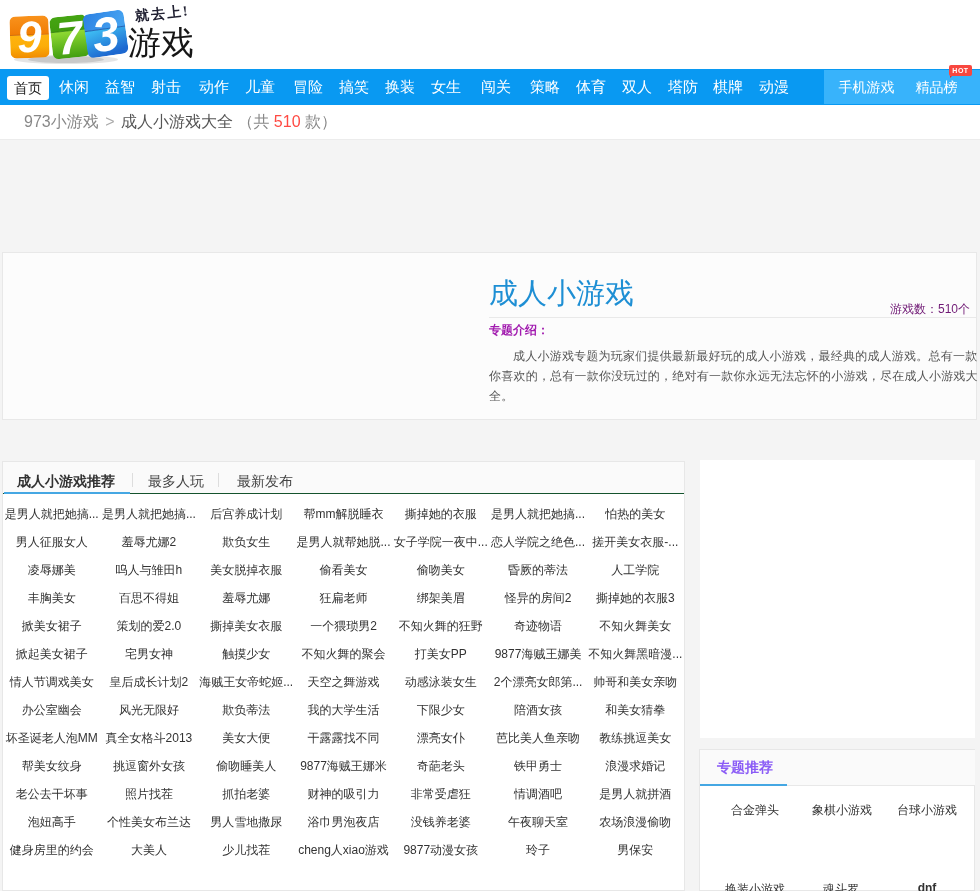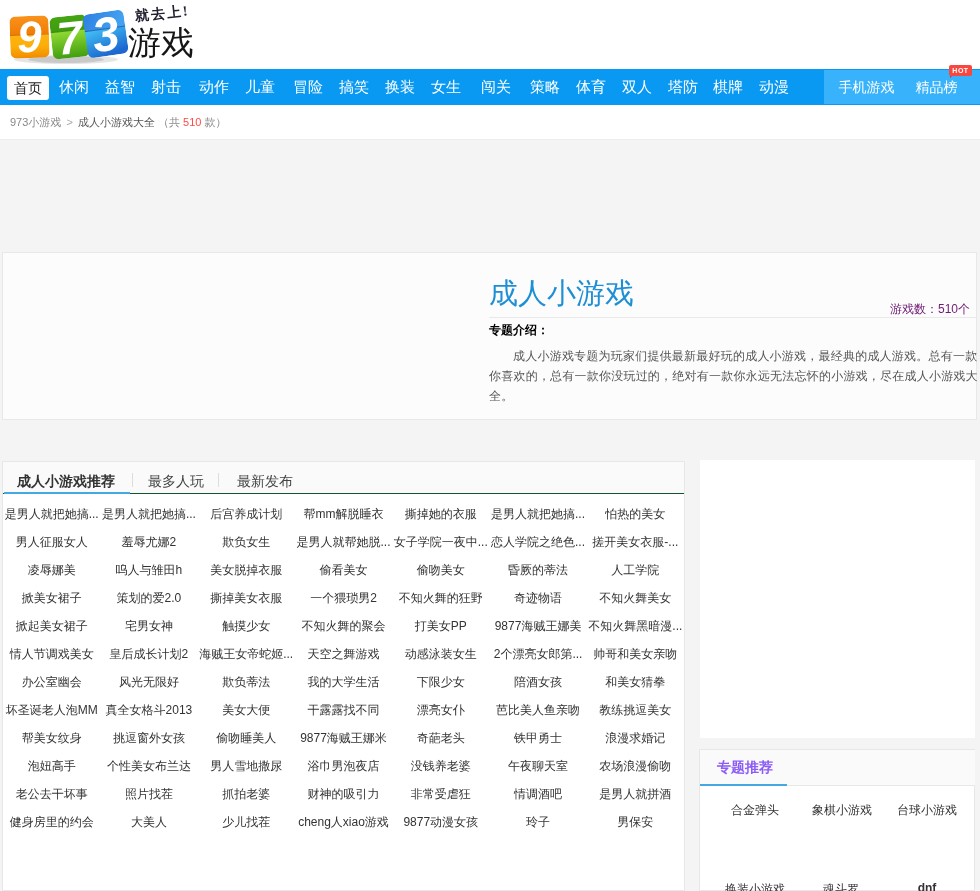--- a/index.html
+++ b/index.html
@@ -15,31 +15,31 @@
 
 #nav { position:absolute; left:0; top:69px; width:980px; height:36px; background:#0999f2; }
 #nav .item { position:absolute; top:0; height:36px; line-height:36px; color:#fff; font-size:15px; transform:translateX(-50%); white-space:nowrap; }
 #home { position:absolute; left:7px; top:7px; width:42px; height:24px; background:#fff; border-radius:3px; color:#222; font-size:14px; text-align:center; line-height:24px; }
 #navright { position:absolute; left:824px; top:1px; width:156px; height:34px; background:#38b3fb; }
 #navright span { position:absolute; top:0; height:34px; line-height:34px; color:#fff; font-size:14px; transform:translateX(-50%); white-space:nowrap; }
 #hot { position:absolute; left:949px; top:-4px; width:23px; height:11px; background:#f8473f; border-radius:2px; color:#fff; font-size:7px; font-weight:bold; text-align:center; line-height:11px; letter-spacing:0.5px; }
 #hot:after { content:""; position:absolute; left:1px; top:11px; border:1.5px solid transparent; border-top-color:#e02b22; border-left-color:#e02b22; }
 
 
-#crumb { position:absolute; left:0; top:105px; width:980px; height:35px; background:#fff; border-bottom:1px solid #ececec; font-size:11px; color:#888; line-height:34px; padding-left:10px; }
+#crumb { position:absolute; left:0; top:105px; width:980px; height:35px; background:#fff; border-bottom:1px solid #ececec; font-size:16px; color:#888; line-height:34px; padding-left:24px; }
 #crumb .sep { color:#aaa; margin:0 2px; }
 #crumb .cur { color:#555; }
 #crumb .red { color:#ff4a43; }
 
 
 #intro { position:absolute; left:2px; top:252px; width:975px; height:168px; background:#fcfcfc; border:1px solid #e8e8e8; }
 #intro h1 { position:absolute; left:486px; top:21px; font-size:29px; font-weight:normal; color:#1e8fd4; }
 #intro .count { position:absolute; right:6px; top:48px; font-size:12px; color:#701a75; }
 #intro .line { position:absolute; left:486px; right:0px; top:64px; height:1px; background:#e9e9e9; }
-#intro .label { position:absolute; left:486px; top:69px; font-size:12px; font-weight:bold; color:#000000; }
+#intro .label { position:absolute; left:486px; top:69px; font-size:12px; font-weight:bold; color:#a21caf; }
 #intro p { position:absolute; left:486px; top:93px; width:490px; font-size:12px; line-height:20px; color:#555; text-indent:24px; letter-spacing:0.22px; }
 
 
 #leftbox { position:absolute; left:2px; top:461px; width:683px; height:430px; background:#fff; border:1px solid #e7e7e7; }
 #tabs { position:absolute; left:0; top:0; width:681px; height:32px; background:#fafafa; border-bottom:1px solid #14532d; }
 #tabs .t { position:absolute; top:3px; height:32px; line-height:32px; font-size:14px; color:#444; transform:translateX(-50%); white-space:nowrap; }
 #tabs .t.on { font-weight:bold; color:#333; }
 #tabs .bar { position:absolute; left:1px; top:30px; width:126px; height:2px; background:#45a7e3; }
 #tabs .vsep { position:absolute; top:11px; width:1px; height:14px; background:#ddd; }
 #games { position:absolute; left:0; top:33px; width:681px; }
@@ -194,20 +194,29 @@
     <tr>
             <td>凌辱娜美</td>
             <td>呜人与雏田h</td>
             <td>美女脱掉衣服</td>
             <td>偷看美女</td>
             <td>偷吻美女</td>
             <td>昏厥的蒂法</td>
             <td>人工学院</td>
           </tr>
     <tr>
+            <td>丰胸美女</td>
+            <td>百思不得姐</td>
+            <td>羞辱尤娜</td>
+            <td>狂扁老师</td>
+            <td>绑架美眉</td>
+            <td>怪异的房间2</td>
+            <td>撕掉她的衣服3</td>
+          </tr>
+    <tr>
             <td>掀美女裙子</td>
             <td>策划的爱2.0</td>
             <td>撕掉美女衣服</td>
             <td>一个猥琐男2</td>
             <td>不知火舞的狂野</td>
             <td>奇迹物语</td>
             <td>不知火舞美女</td>
           </tr>
     <tr>
             <td>掀起美女裙子</td>
@@ -248,36 +257,36 @@
     <tr>
             <td>帮美女纹身</td>
             <td>挑逗窗外女孩</td>
             <td>偷吻睡美人</td>
             <td>9877海贼王娜米</td>
             <td>奇葩老头</td>
             <td>铁甲勇士</td>
             <td>浪漫求婚记</td>
           </tr>
     <tr>
+            <td>老公去干坏事</td>
+            <td>照片找茬</td>
+            <td>抓拍老婆</td>
+            <td>财神的吸引力</td>
+            <td>非常受虐狂</td>
+            <td>情调酒吧</td>
+            <td>是男人就拼酒</td>
+          </tr>
+    <tr>
             <td>泡妞高手</td>
             <td>个性美女布兰达</td>
             <td>男人雪地撒尿</td>
             <td>浴巾男泡夜店</td>
             <td>没钱养老婆</td>
             <td>午夜聊天室</td>
             <td>农场浪漫偷吻</td>
-          </tr>
-    <tr>
-            <td>老公去干坏事</td>
-            <td>照片找茬</td>
-            <td>抓拍老婆</td>
-            <td>财神的吸引力</td>
-            <td>非常受虐狂</td>
-            <td>情调酒吧</td>
-            <td>是男人就拼酒</td>
           </tr>
     <tr>
             <td>健身房里的约会</td>
             <td>大美人</td>
             <td>少儿找茬</td>
             <td>cheng人xiao游戏</td>
             <td>9877动漫女孩</td>
             <td>玲子</td>
             <td>男保安</td>
           </tr>

